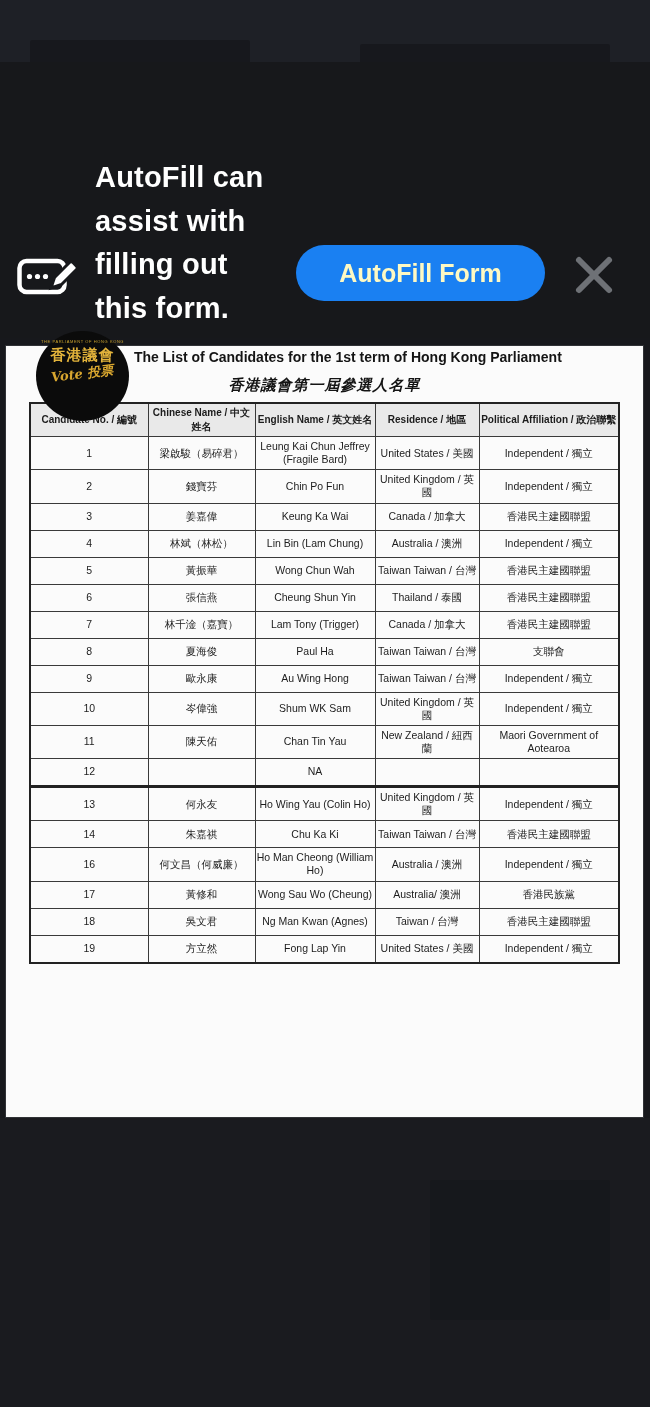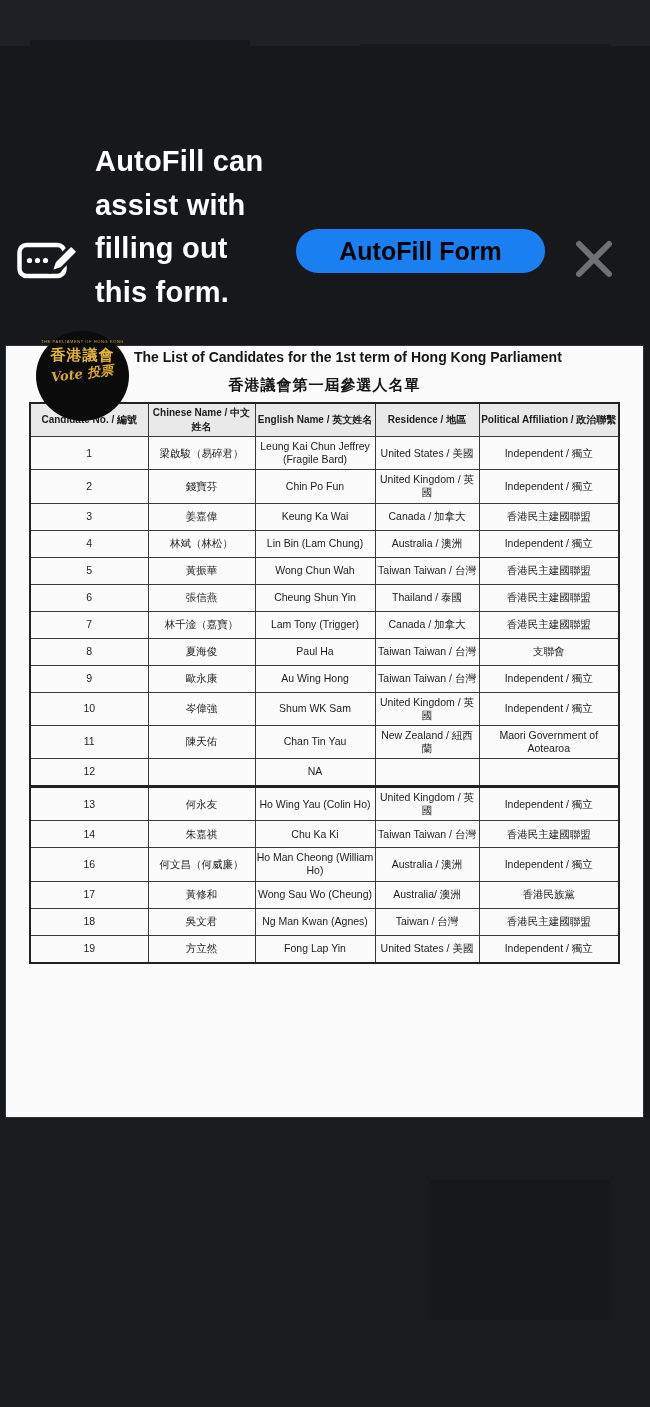--- a/index.html
+++ b/index.html
@@ -7,51 +7,51 @@
     width:650px;height:1407px;position:relative;overflow:hidden;
     background:#17181c;
     font-family:"Liberation Sans",sans-serif;
   }
   
   .top-strip{position:absolute;left:0;top:0;width:650px;height:62px;background:#1e2026;}
   .blob{position:absolute;background:#121316;opacity:.55;border-radius:2px;}
   .bottom-area{position:absolute;left:0;top:1118px;width:650px;height:289px;background:#1a1b1f;}
 
   
-  .banner{position:absolute;left:0;top:46px;width:650px;height:276px;background:#17181b;}
+  .banner{position:absolute;left:0;top:62px;width:650px;height:276px;background:#17181b;}
   .autofill-icon{position:absolute;left:17px;top:186px;width:64px;height:54px;}
   .banner-message{
     position:absolute;left:95px;top:94px;width:172px;
     color:#ffffff;font-size:29px;font-weight:700;line-height:1.5;
     letter-spacing:.2px;
   }
   .autofill-btn{
-    position:absolute;left:296px;top:183px;width:249px;height:44px;
+    position:absolute;left:296px;top:183px;width:249px;height:56px;
     background:#1a80f2;border:none;border-radius:30px;
-    color:#000000;font-size:25px;font-weight:700;font-family:inherit;
+    color:#fef9c3;font-size:25px;font-weight:700;font-family:inherit;
     cursor:pointer;display:flex;align-items:center;justify-content:center;
   }
   .close-btn{position:absolute;left:571px;top:190px;width:46px;height:46px;background:none;border:none;padding:0;cursor:pointer;}
 
   
   .page{
     position:absolute;left:5px;top:345px;width:639px;height:773px;
     background:#fbfbfb;border:1px solid #303236;box-sizing:border-box;
   }
   .logo{
     position:absolute;left:30px;top:-15px;width:93px;height:90px;
     background:#0b0b0b;border-radius:50%;
     display:flex;flex-direction:column;align-items:center;
     padding-top:8px;box-sizing:border-box;z-index:2;
   }
   .logo-micro{color:#c9a22f;font-size:4px;letter-spacing:.6px;white-space:nowrap;line-height:6px;}
   .logo-title{color:#e2b33b;font-size:15px;font-weight:700;letter-spacing:1px;line-height:20px;}
   .logo-tag{color:#d8a62f;font-size:13px;font-style:italic;font-weight:700;transform:rotate(-7deg);font-family:"DejaVu Serif",serif;line-height:18px;}
   .title-en{position:absolute;left:128px;right:8px;top:3px;text-align:left;font-size:14px;font-weight:700;color:#141414;}
-  .title-zh{position:absolute;left:0;right:0;top:30px;text-align:center;font-size:15px;font-weight:700;color:#141414;letter-spacing:1px;}
+  .title-zh{position:absolute;left:0;right:0;top:30px;text-align:center;font-size:15px;font-weight:700;color:#141414;letter-spacing:1px;font-style:italic;}
 
   table.candidates{
     position:absolute;left:23px;top:56px;width:589px;
     border-collapse:collapse;table-layout:fixed;
     border:2px solid #222222;
   }
   .candidates th,.candidates td{
     border:1px solid #3a3a3a;text-align:center;vertical-align:middle;
     color:#1c1c1c;overflow:hidden;
   }

